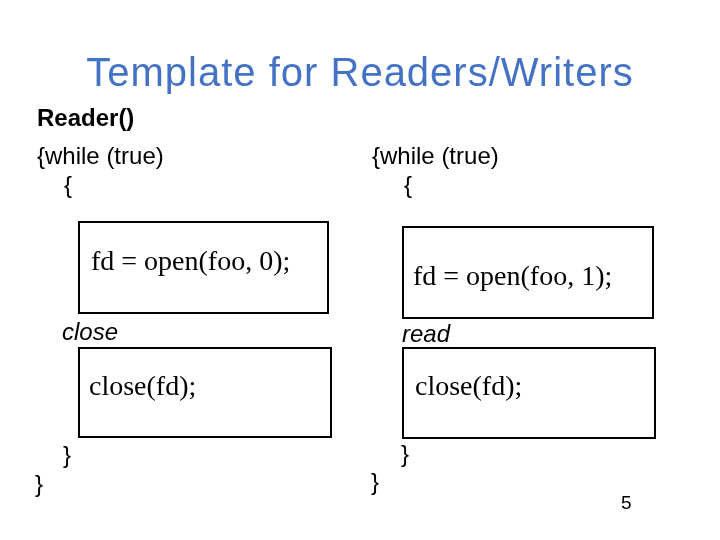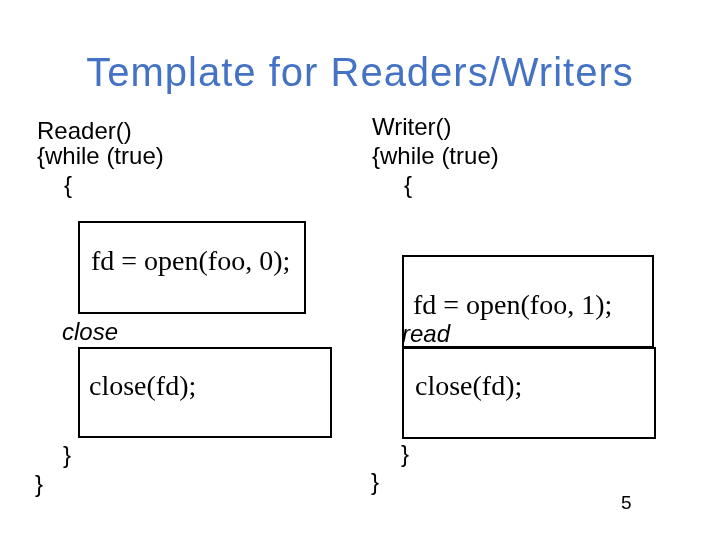--- a/index.html
+++ b/index.html
@@ -29,33 +29,33 @@
     border:2px solid #000000;
     box-sizing:border-box;
     background:#ffffff;
   }
   .serif{
     font:28px/28px "Liberation Serif",serif;
     color:#000000;
     white-space:pre;
   }
   
-  .r-header{left:37px;top:116px;}
+  .r-header{left:37px;top:103px;font-weight:bold;}
   .r-while{left:37px;top:141px;}
   .r-brace-open{left:64px;top:170px;}
-  .r-box1{left:78px;top:221px;width:228px;height:93px;padding:24px 0 0 11px;}
+  .r-box1{left:78px;top:221px;width:251px;height:93px;padding:24px 0 0 11px;}
   .r-action{left:62px;top:317px;}
   .r-box2{left:78px;top:347px;width:254px;height:91px;padding:23px 0 0 9px;}
   .r-brace-close-inner{left:63px;top:440px;}
   .r-brace-close-outer{left:35px;top:469px;}
   
   .w-header{left:372px;top:112px;}
   .w-while{left:372px;top:141px;}
   .w-brace-open{left:404px;top:170px;}
-  .w-box1{left:402px;top:226px;width:252px;height:93px;padding:34px 0 0 9px;margin-top:29px;}
+  .w-box1{left:402px;top:226px;width:252px;height:93px;padding:34px 0 0 9px;}
   .w-action{left:402px;top:319px;}
   .w-box2{left:402px;top:347px;width:254px;height:92px;padding:23px 0 0 11px;}
   .w-brace-close-inner{left:401px;top:439px;}
   .w-brace-close-outer{left:371px;top:467px;}
   
   .page-num{
     position:absolute;left:621px;top:492px;
     font:19px/22px "Liberation Sans",sans-serif;
     color:#000000;
   }
@@ -77,21 +77,20 @@
 
   <div class="t italic r-action">close</div>
 
   <div class="box r-box2">
     <span class="serif">close(fd);</span>
   </div>
 
   <div class="t r-brace-close-inner">}</div>
   <div class="t r-brace-close-outer">}</div>
 
-  <div class="t w-header">Writer()</div>
   <div class="t w-while">{while (true)</div>
   <div class="t w-brace-open">{</div>
 
   <div class="box w-box1">
     <span class="serif">fd = open(foo, 1);</span>
   </div>
 
   <div class="t italic w-action">read</div>
 
   <div class="box w-box2">

